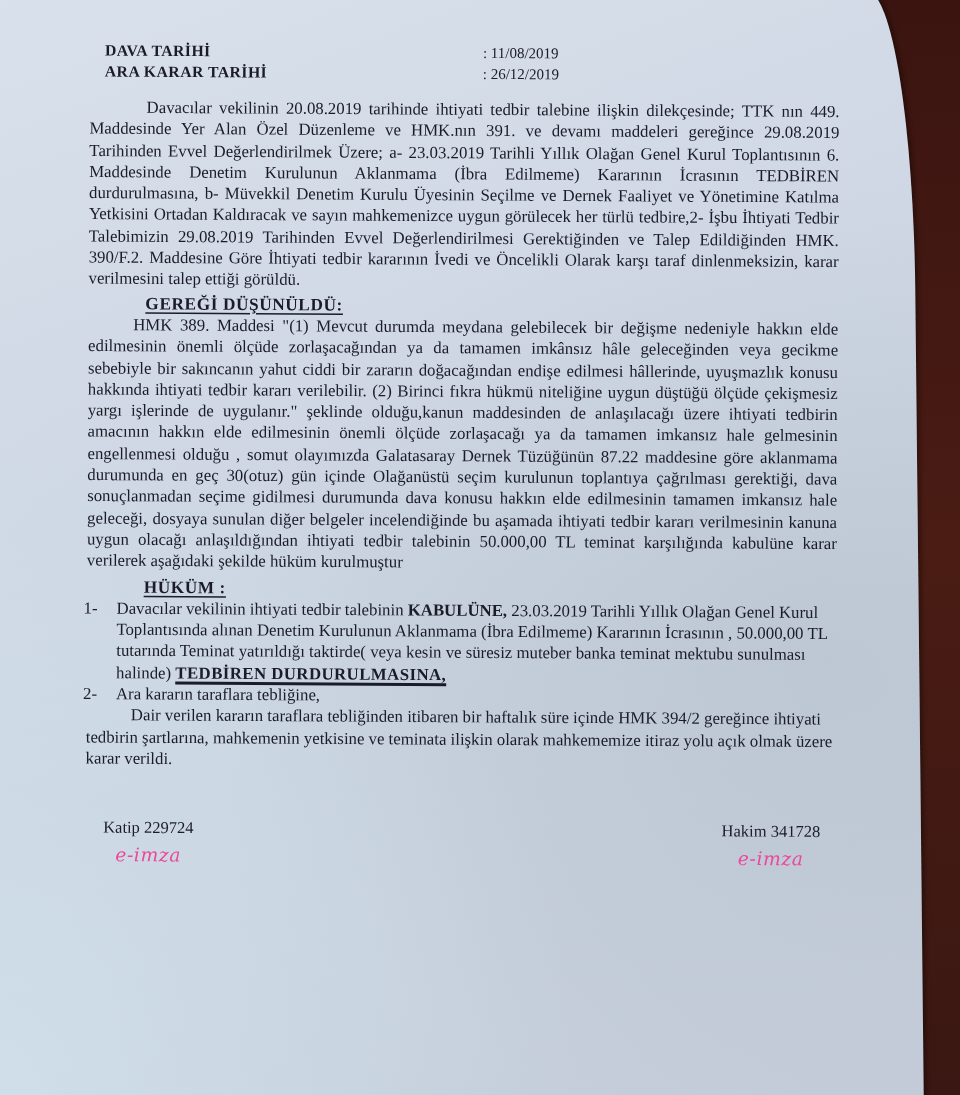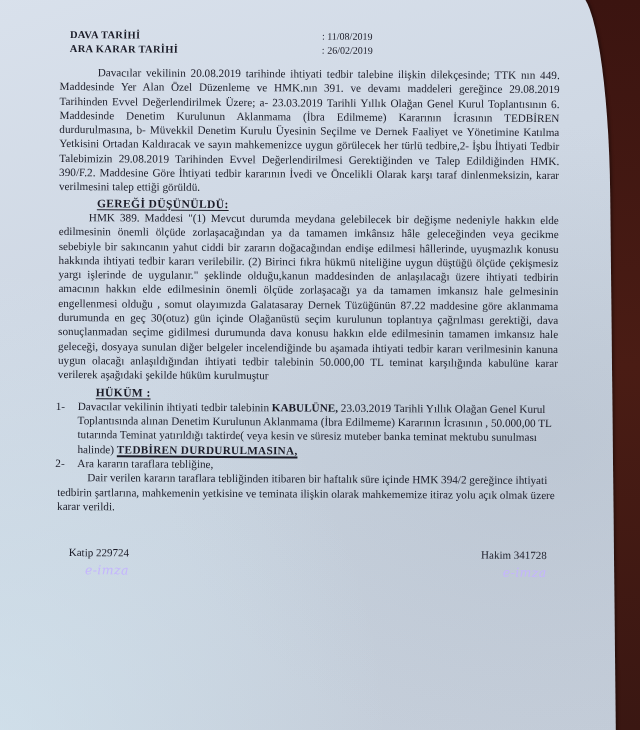--- a/index.html
+++ b/index.html
@@ -115,48 +115,48 @@
     }
     .signatures {
       display: flex;
       justify-content: space-between;
       margin-top: 32px;
       padding: 0 10px 0 12px;
     }
     .sig-block {
       display: flex;
       flex-direction: column;
-      align-items: flex-end;
+      align-items: center;
       font-size: 11px;
     }
     .sig-script {
       font-family: "DejaVu Serif", serif;
       font-style: italic;
       font-size: 12.5px;
-      color: #c4b5fd;
+      color: #ec4899;
       margin-top: 3px;
       letter-spacing: 0.4px;
     }
   </style>
 </head>
 <body>
 
 <div class="desk"></div>
 
 <div class="paper"></div>
 
 <div class="content">
 
   <div class="meta-row">
     <span class="meta-label">DAVA TARİHİ</span>
     <span class="meta-value">: 11/08/2019</span>
   </div>
   <div class="meta-row">
     <span class="meta-label">ARA KARAR TARİHİ</span>
-    <span class="meta-value">: 26/02/2019</span>
+    <span class="meta-value">: 26/12/2019</span>
   </div>
 
   <p class="para indent gap-top">Davacılar vekilinin 20.08.2019 tarihinde ihtiyati tedbir talebine ilişkin dilekçesinde; TTK nın 449. Maddesinde Yer Alan Özel Düzenleme ve HMK.nın 391. ve devamı maddeleri gereğince 29.08.2019 Tarihinden Evvel Değerlendirilmek Üzere; a- 23.03.2019 Tarihli Yıllık Olağan Genel Kurul Toplantısının 6. Maddesinde Denetim Kurulunun Aklanmama (İbra Edilmeme) Kararının İcrasının TEDBİREN durdurulmasına, b- Müvekkil Denetim Kurulu Üyesinin Seçilme ve Dernek Faaliyet ve Yönetimine Katılma Yetkisini Ortadan Kaldıracak ve sayın mahkemenizce uygun görülecek her türlü tedbire,2- İşbu İhtiyati Tedbir Talebimizin 29.08.2019 Tarihinden Evvel Değerlendirilmesi Gerektiğinden ve Talep Edildiğinden HMK. 390/F.2. Maddesine Göre İhtiyati tedbir kararının İvedi ve Öncelikli Olarak karşı taraf dinlenmeksizin, karar verilmesini talep ettiği görüldü.</p>
 
   <div class="heading">GEREĞİ DÜŞÜNÜLDÜ:</div>
 
   <p class="para" style="text-indent:30px">HMK 389. Maddesi "(1) Mevcut durumda meydana gelebilecek bir değişme nedeniyle hakkın elde edilmesinin önemli ölçüde zorlaşacağından ya da tamamen imkânsız hâle geleceğinden veya gecikme sebebiyle bir sakıncanın yahut ciddi bir zararın doğacağından endişe edilmesi hâllerinde, uyuşmazlık konusu hakkında ihtiyati tedbir kararı verilebilir. (2) Birinci fıkra hükmü niteliğine uygun düştüğü ölçüde çekişmesiz yargı işlerinde de uygulanır." şeklinde olduğu,kanun maddesinden de anlaşılacağı üzere ihtiyati tedbirin amacının hakkın elde edilmesinin önemli ölçüde zorlaşacağı ya da tamamen imkansız hale gelmesinin engellenmesi olduğu , somut olayımızda Galatasaray Dernek Tüzüğünün 87.22 maddesine göre aklanmama durumunda en geç 30(otuz) gün içinde Olağanüstü seçim kurulunun toplantıya çağrılması gerektiği, dava sonuçlanmadan seçime gidilmesi durumunda dava konusu hakkın elde edilmesinin tamamen imkansız hale geleceği, dosyaya sunulan diğer belgeler incelendiğinde bu aşamada ihtiyati tedbir kararı verilmesinin kanuna uygun olacağı anlaşıldığından ihtiyati tedbir talebinin 50.000,00 TL teminat karşılığında kabulüne karar verilerek aşağıdaki şekilde hüküm kurulmuştur</p>
 
   <div class="heading" style="margin-top:3px">HÜKÜM :</div>
 

